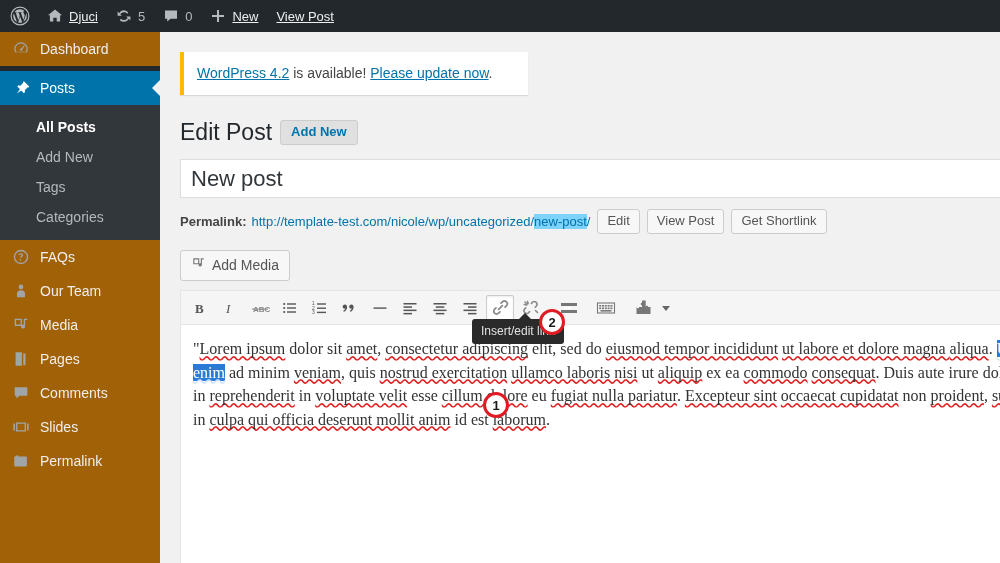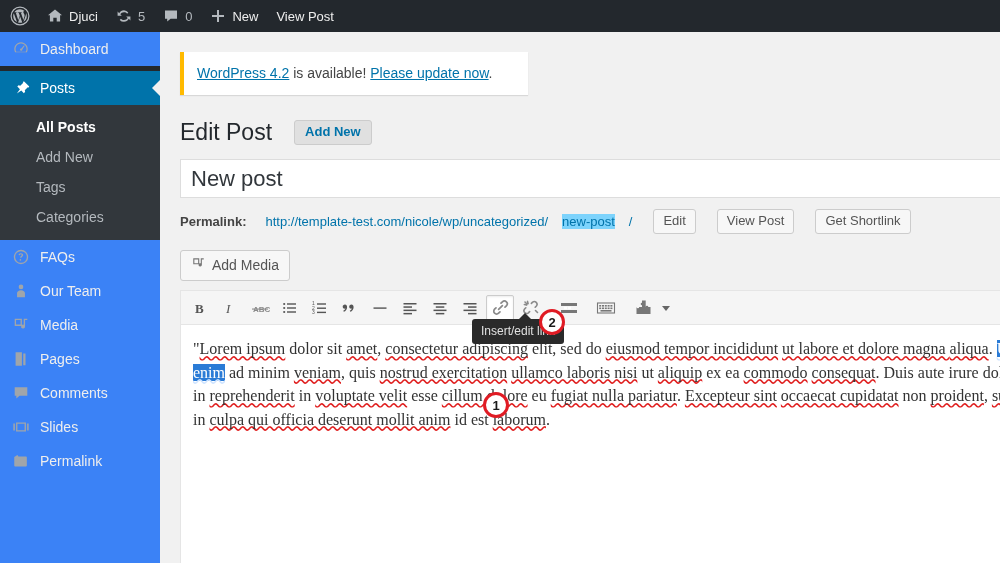--- a/index.html
+++ b/index.html
@@ -20,31 +20,31 @@
     display: flex; align-items: center;
     color: #b4b9be;
     font-size: 13px;
     z-index: 50;
   }
   .ab-item {
     display: flex; align-items: center; gap: 6px;
     height: 32px; padding: 0 9px;
     color: #b4b9be; white-space: nowrap;
   }
-  .ab-item .ab-label { font-size: 13px; color: #eee; }
+  .ab-item .ab-label { font-size: 13px; color: #eee; text-decoration: underline; }
   .ab-item .ab-count { font-size: 13px; color: #b4b9be; }
   .ab-logo { padding: 0 8px 0 10px; }
   .ab-icon { display: inline-flex; align-items: center; justify-content: center; }
   .ab-icon svg { display: block; }
 
   
   #sidebar {
     position: absolute; top: 32px; left: 0;
     width: 160px; height: 531px;
-    background: #3b82f6;
+    background: #a16207;
     z-index: 40;
   }
   .menu-item {
     position: relative;
     display: flex; align-items: center;
     height: 34px; padding: 0 0 0 12px;
     color: #eee; font-size: 14px;
   }
   .menu-item .mi-icon {
     width: 26px; flex: 0 0 26px;
@@ -96,21 +96,21 @@
     box-shadow: 0 1px 1px 0 rgba(0,0,0,.1);
     padding: 11px 12px 11px 13px;
     font-size: 14px;
     line-height: 1.5;
     color: #444;
   }
   #notice a { color: #0073aa; text-decoration: underline; }
 
   
   #title-row {
-    display: flex; align-items: center; gap: 22px;
+    display: flex; align-items: center; gap: 8px;
     margin: 23px 0 0 20px;
   }
   #page-title {
     font-size: 23px; font-weight: 400; color: #23282d;
     line-height: 29px;
   }
   #add-new-btn {
     background: #e0e0e0;
     border: 1px solid #ccc;
     border-radius: 3px;
@@ -127,21 +127,21 @@
     background: #fff;
     border: 1px solid #ddd;
     display: flex; align-items: center;
     padding: 0 10px;
     font-size: 22px; color: #32373c; font-weight: 400;
   }
 
   
   #permalink-row {
     margin: 11px 0 0 20px;
-    display: flex; align-items: center; gap: 14px;
+    display: flex; align-items: center; gap: 0;
     font-size: 13px; color: #666;
     height: 24px;
   }
   #permalink-row .pl-label { font-weight: bold; color: #444; margin-right: 5px; }
   #permalink-row .pl-url { color: #0073aa; }
   #permalink-row .pl-slug {
     background: #7dd3fc; color: #0073aa;
   }
   .pl-btn {
     margin-left: 7px;

